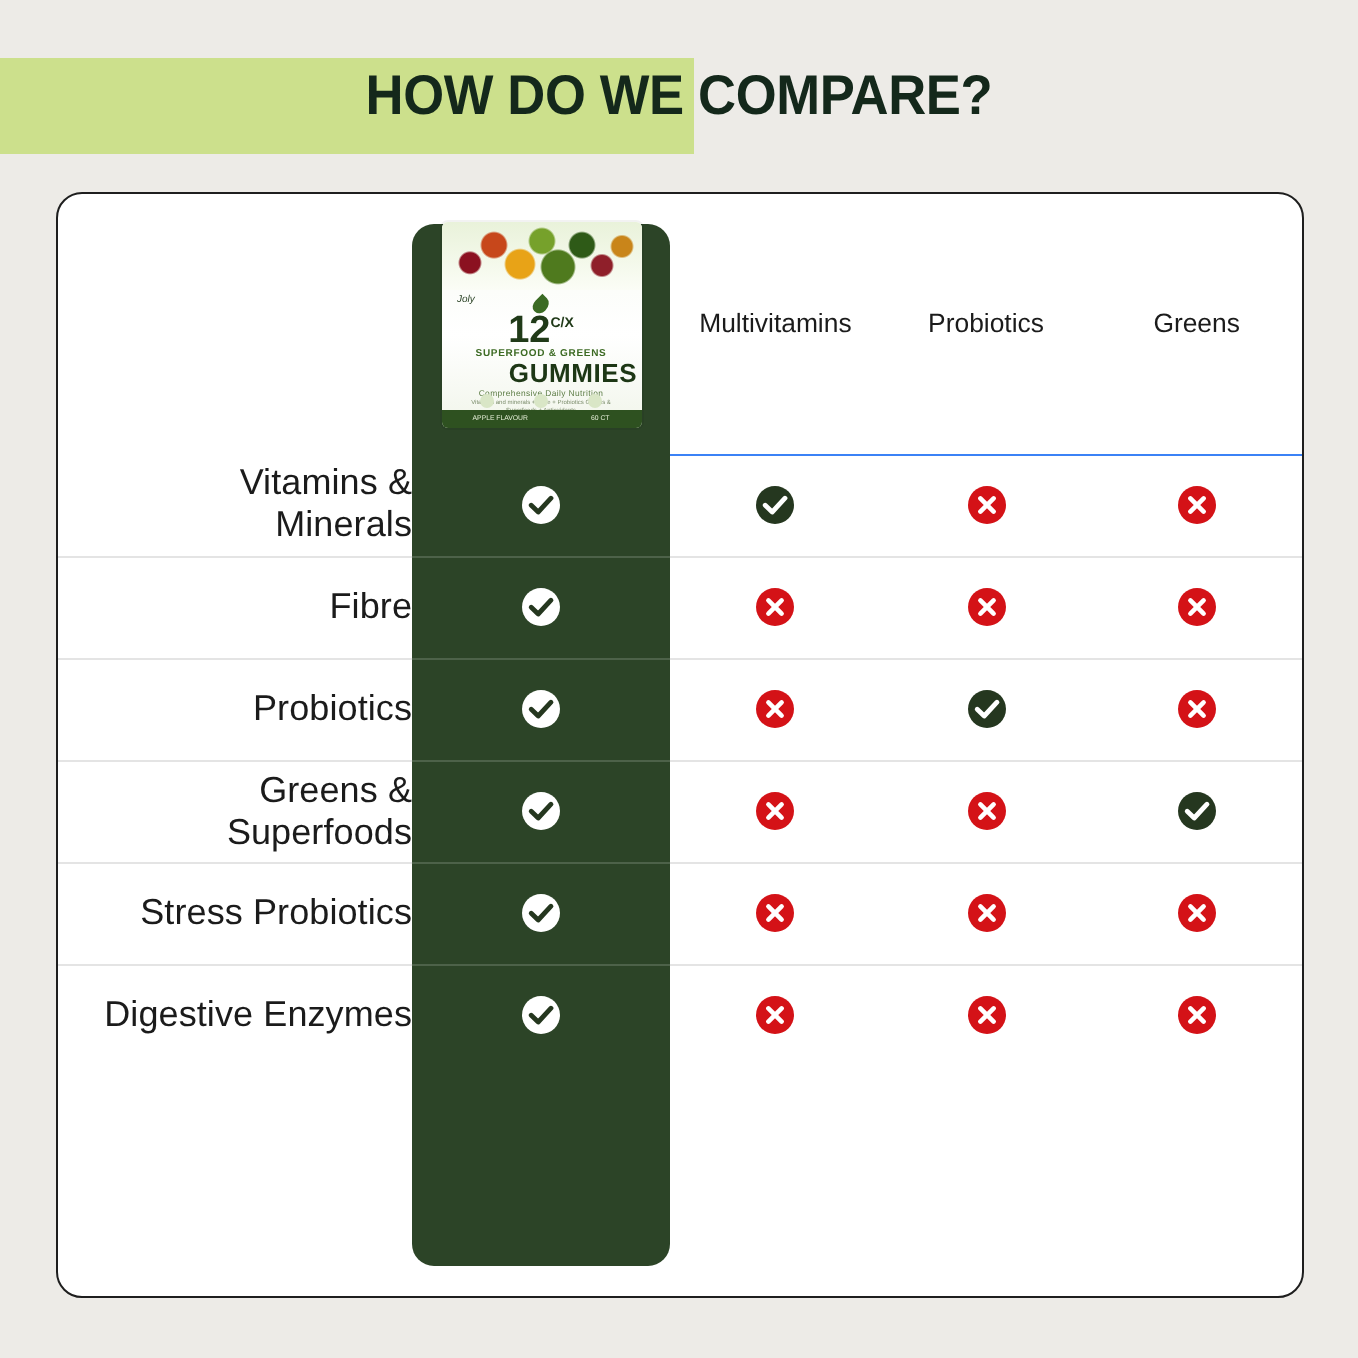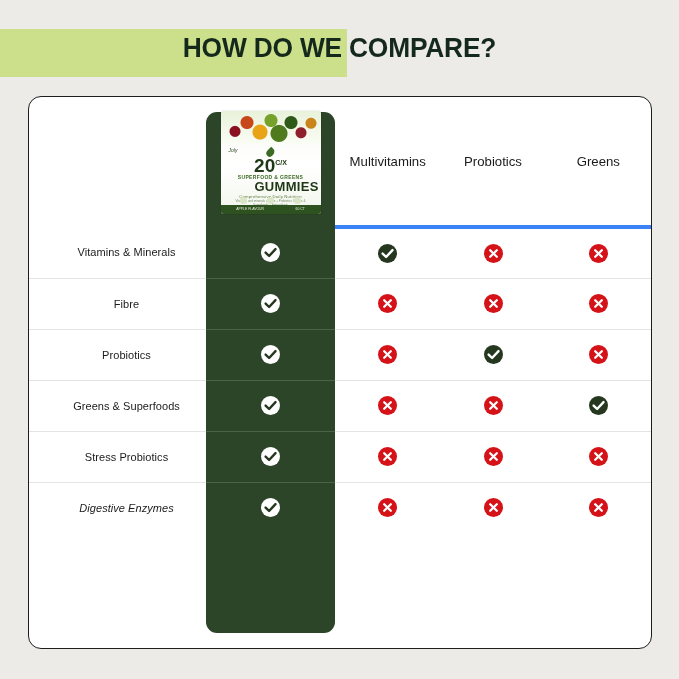--- a/index.html
+++ b/index.html
@@ -84,39 +84,39 @@
   col.c-label   { width: 177px; }
   col.c-product { width: 129px; }
   col.c-other   { width: 105.3px; }
 
   thead th {
     height: 130px;
     vertical-align: middle;
     font-size: 13.2px;
     font-weight: normal;
     color: #1B1B1B;
-    border-bottom: 4px solid #3b82f6;
+    border-bottom: 1px solid #3b82f6;
     padding: 0;
     text-align: center;
   }
   thead th.h-label,
   thead th.h-product { border-bottom: none; }
 
   tbody td {
     height: 51px;
     padding: 0;
     border-bottom: 1px solid #E4E4E4;
     text-align: center;
     vertical-align: middle;
   }
-  tbody tr:last-child td { border-bottom: none; font-style: italic; }
+  tbody tr:last-child td { border-bottom: none; }
   tbody td.cell-label {
-    text-align: center;
+    text-align: right;
     padding-left: 18px;
-    font-size: 11px;
+    font-size: 18px;
     color: #1B1B1B;
     letter-spacing: 0.05px;
   }
   tbody td.cell-product { border-bottom-color: rgba(255,255,255,0.16); }
 
   
   .ic {
     display: inline-block;
     width: 19px;
     height: 19px;
@@ -276,21 +276,21 @@
 
     <thead>
       <tr>
         <th class="h-label"></th>
         <th class="h-product">
 
           <div id="pouch">
             <div id="pouch-fruit"></div>
             <div id="pouch-brand">Joly</div>
             <div id="pouch-drop"></div>
-            <div id="pouch-num"><span>20</span><sup>C/X</sup></div>
+            <div id="pouch-num"><span>12</span><sup>C/X</sup></div>
             <div id="pouch-sub">SUPERFOOD &amp; GREENS</div>
             <div id="pouch-gummies">GUMMIES</div>
             <div id="pouch-tag">Comprehensive Daily Nutrition</div>
             <div id="pouch-claims">Vitamins and minerals + Fibre + Probiotics
 Greens &amp; Superfoods + Antioxidants</div>
             <div id="pouch-icons">
               <i></i>
               <i></i>
               <i></i>
             </div>

